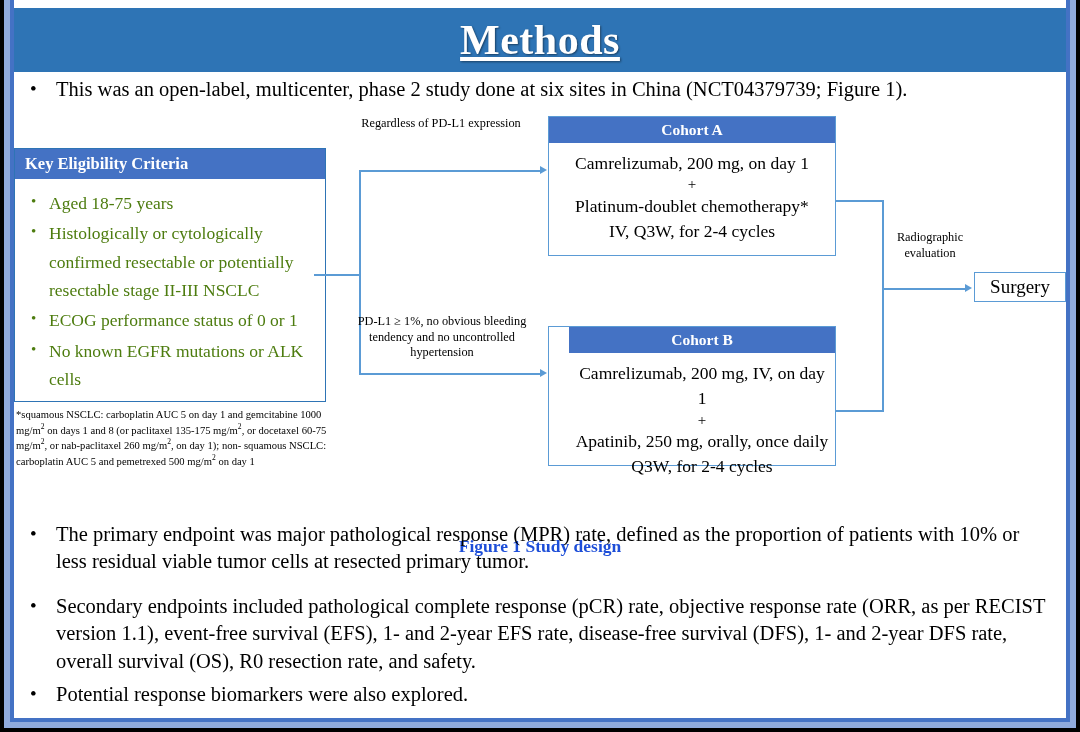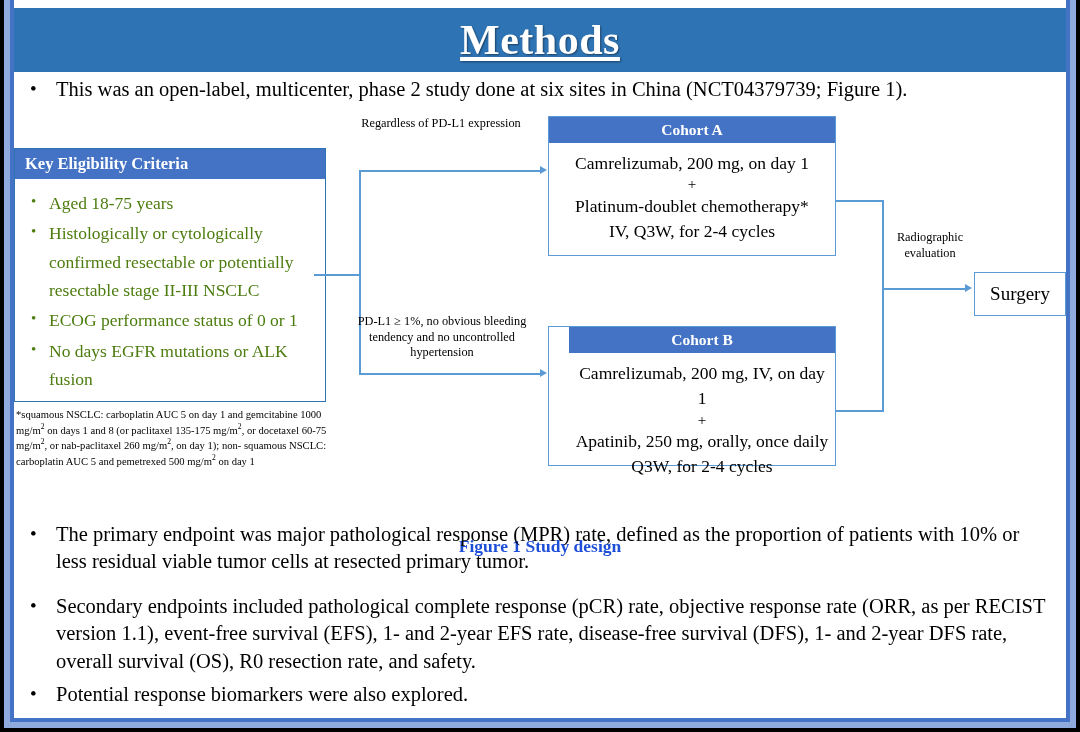--- a/index.html
+++ b/index.html
@@ -97,21 +97,21 @@
   #cohA{left:534px;top:0px;height:140px;}
   #cohB{left:534px;top:210px;height:140px;padding-left:20px;}
   .cohort .body{
     padding:8px 6px 0 6px;text-align:center;
     font-size:17.5px;line-height:1.45;color:#000;
   }
   .cohort .plus{font-size:15px;line-height:1.15;}
 
   
   #surgery{
-    left:960px;top:156px;width:92px;height:44px;
+    left:960px;top:156px;width:92px;height:30px;
     border:1px solid #5B9BD5;
     display:flex;align-items:center;justify-content:center;
     font-size:19px;color:#000;
   }
 
   
   .anno{
     position:absolute;text-align:center;font-size:12.3px;
     line-height:1.28;color:#000;
   }
@@ -154,21 +154,21 @@
     </div>
 
     <div class="figure">
 
       <div class="box" id="elig">
         <div class="box-hdr">Key  Eligibility Criteria</div>
         <ul>
           <li>Aged 18-75 years</li>
           <li>Histologically or cytologically confirmed resectable or potentially resectable stage II-III  NSCLC</li>
           <li>ECOG performance status of 0 or 1</li>
-          <li>No days EGFR mutations or ALK fusion</li>
+          <li>No known EGFR mutations or ALK cells</li>
         </ul>
       </div>
 
       <div class="foot">
         <span>*squamous NSCLC: carboplatin AUC 5 on day 1 and gemcitabine 1000 mg/m</span><sup>2</sup><span> on days 1 and 8 (or</span>
         <span>paclitaxel 135-175  mg/m</span><sup>2</sup><span>, or docetaxel 60-75 mg/m</span><sup>2</sup><span>, or nab-paclitaxel 260 mg/m</span><sup>2</sup><span>, on day 1); non-</span>
         <span>squamous NSCLC: carboplatin AUC 5 and pemetrexed 500 mg/m</span><sup>2</sup><span> on day 1</span>
       </div>
 
       <div class="ln lnh" style="left:300px;top:158px;width:46px;"></div>

